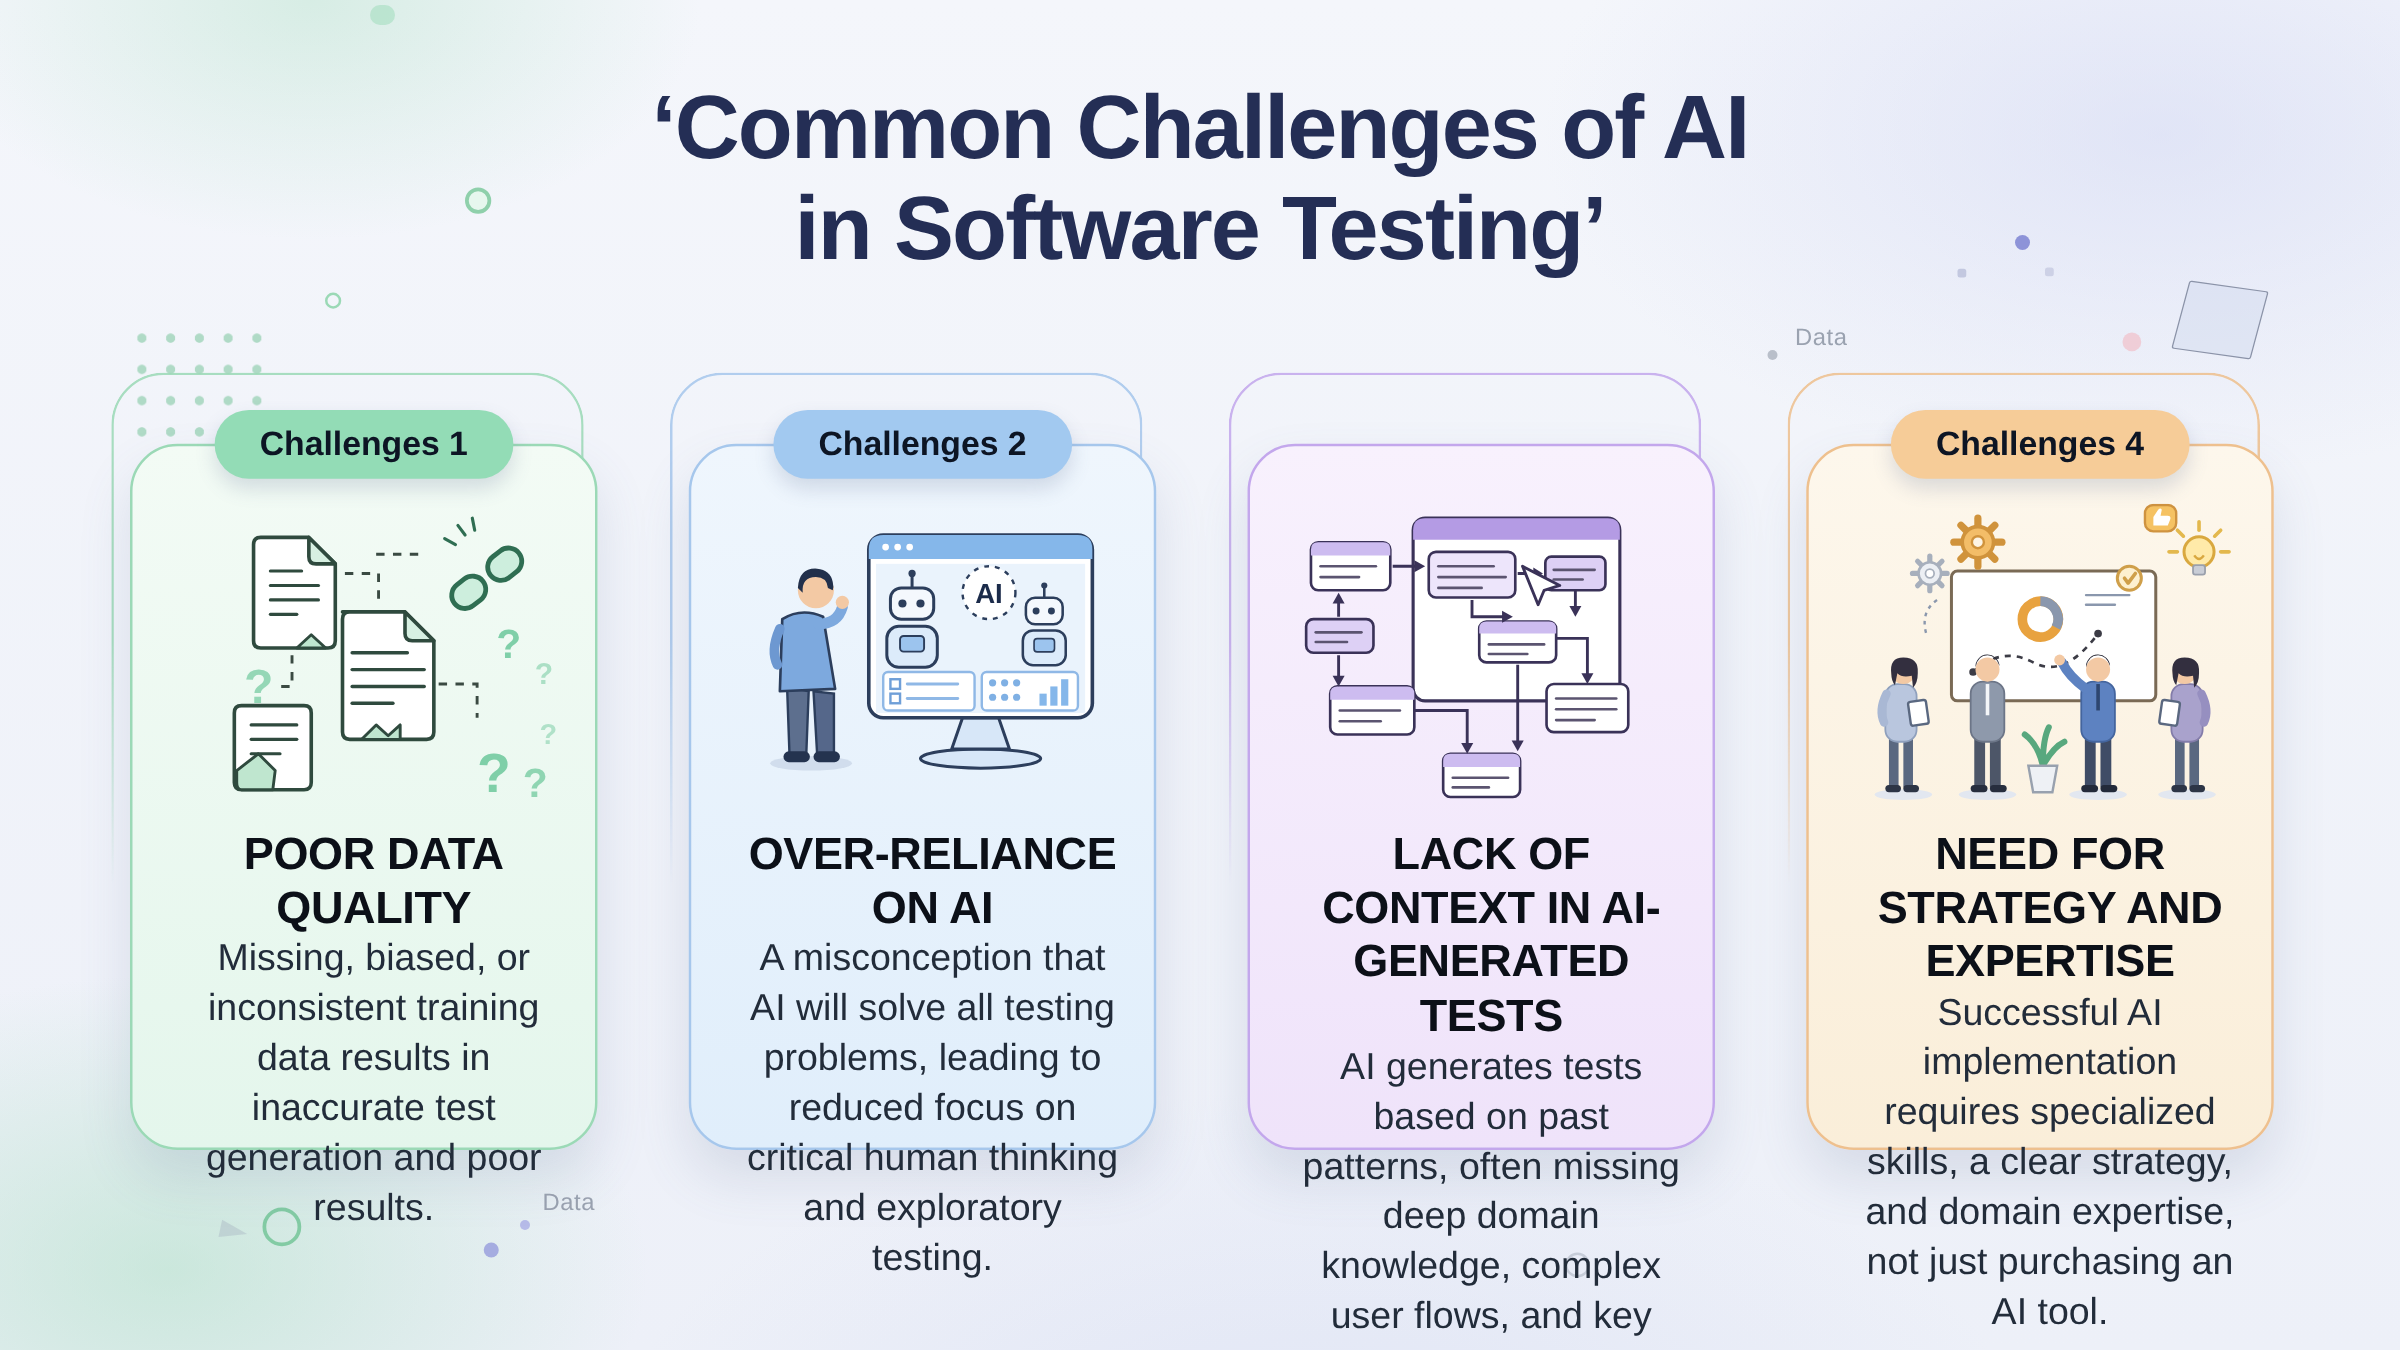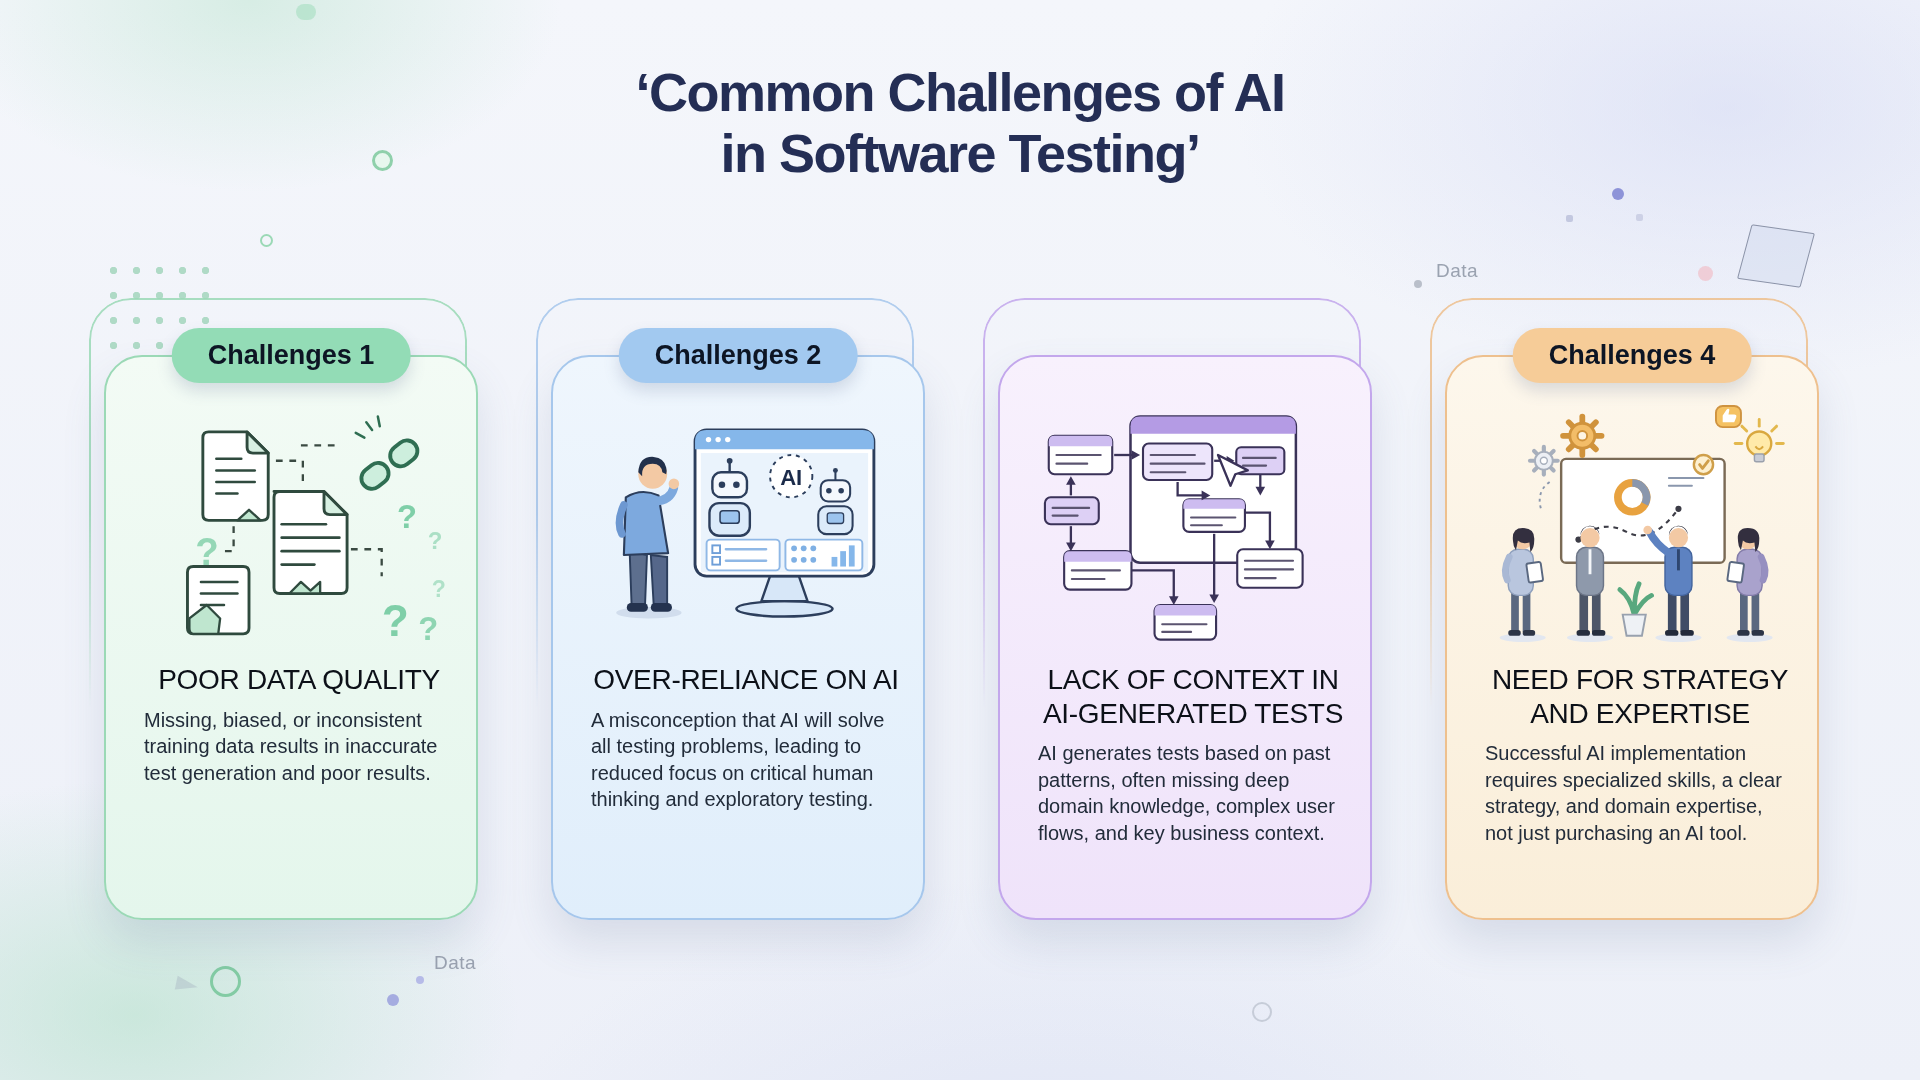--- a/index.html
+++ b/index.html
@@ -6,21 +6,21 @@
   body{font-family:"Liberation Sans",sans-serif;background:#e9ecf5;}
   .canvas{position:relative;width:1920px;height:1080px;overflow:hidden;
     background:
       radial-gradient(620px 380px at 7% 94%, rgba(168,222,192,.50), transparent 62%),
       radial-gradient(520px 320px at 13% 0%, rgba(168,222,192,.38), transparent 60%),
       radial-gradient(760px 420px at 90% 10%, rgba(206,212,242,.50), transparent 65%),
       radial-gradient(900px 520px at 55% 112%, rgba(204,212,240,.42), transparent 65%),
       linear-gradient(180deg,#f4f6fb,#edf0f8);}
   
   .title{position:absolute;top:62px;left:0;width:100%;text-align:center;
-    font-size:54px;font-weight:700;letter-spacing:-1.5px;line-height:1.13;color:#242e55;}
+    font-size:72px;font-weight:700;letter-spacing:-1.5px;line-height:1.13;color:#242e55;}
   
   .dot-grid{position:absolute;left:102px;top:258px;width:116px;height:100px;opacity:.55;
     background:radial-gradient(circle,#79c49b 3.4px,transparent 4px);background-size:23px 25px;}
   .ring{position:absolute;border-radius:50%;}
   .dot{position:absolute;border-radius:50%;}
   .pane{position:absolute;left:1744px;top:228px;width:62px;height:54px;border:1.5px solid #8b93a8;
     background:rgba(208,217,238,.45);transform:rotate(8deg) skewX(-7deg);border-radius:2px;}
   .data-label{position:absolute;font-size:19px;color:#9aa2b0;letter-spacing:.5px;text-align:center;}
   .tri{position:absolute;left:176px;top:978px;width:0;height:0;border-left:22px solid rgba(165,178,192,.40);
     border-top:7px solid transparent;border-bottom:7px solid transparent;transform:rotate(12deg);}
@@ -32,23 +32,23 @@
     mask-image:linear-gradient(180deg,#000 38%,transparent 72%);}
   .card{position:absolute;inset:0;border-radius:38px;border:2px solid var(--border);
     background:linear-gradient(180deg,var(--bg-top),var(--bg-bottom));
     box-shadow:0 22px 42px rgba(92,112,152,.16);
     display:flex;flex-direction:column;align-items:center;padding-left:16px;}
   .badge{position:absolute;top:-29px;left:50%;transform:translateX(-50%);z-index:3;
     background:var(--badge-bg);color:var(--badge-text);font-size:27px;font-weight:700;
     padding:12px 36px;border-radius:999px;white-space:nowrap;
     box-shadow:0 8px 16px rgba(80,100,140,.20);}
   .illus{margin-top:46px;height:252px;display:flex;align-items:flex-end;justify-content:center;}
-  .card-title{font-size:28px;font-weight:400;color:#0c1018;text-align:center;line-height:1.2;
+  .card-title{font-size:36px;font-weight:700;color:#0c1018;text-align:center;line-height:1.2;
     letter-spacing:-.3px;margin-top:8px;padding:0 16px;}
-  .card-text{font-size:20px;color:#222c3a;text-align:left;line-height:1.33;margin-top:10px;padding:0 22px;}
+  .card-text{font-size:30px;color:#222c3a;text-align:center;line-height:1.33;padding:0 22px;}
   svg text{font-family:"Liberation Sans",sans-serif;}
 </style>
 </head>
 <body>
 
 <div class="canvas">
 
   <div class="dot-grid"></div>
   <div class="dot" style="left:372px;top:150px;width:15px;height:15px;background:#e7f7ee;border:3px solid #8fd0ab;"></div>
   <div class="dot" style="left:296px;top:4px;width:20px;height:16px;background:#a5dec0;opacity:.6;border-radius:8px;"></div>

